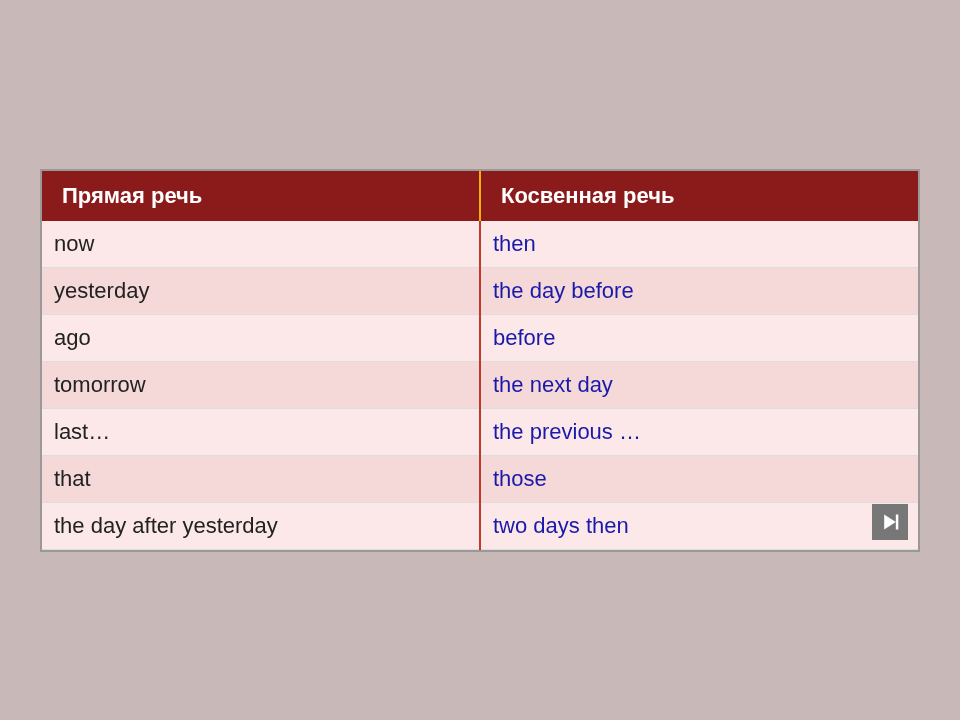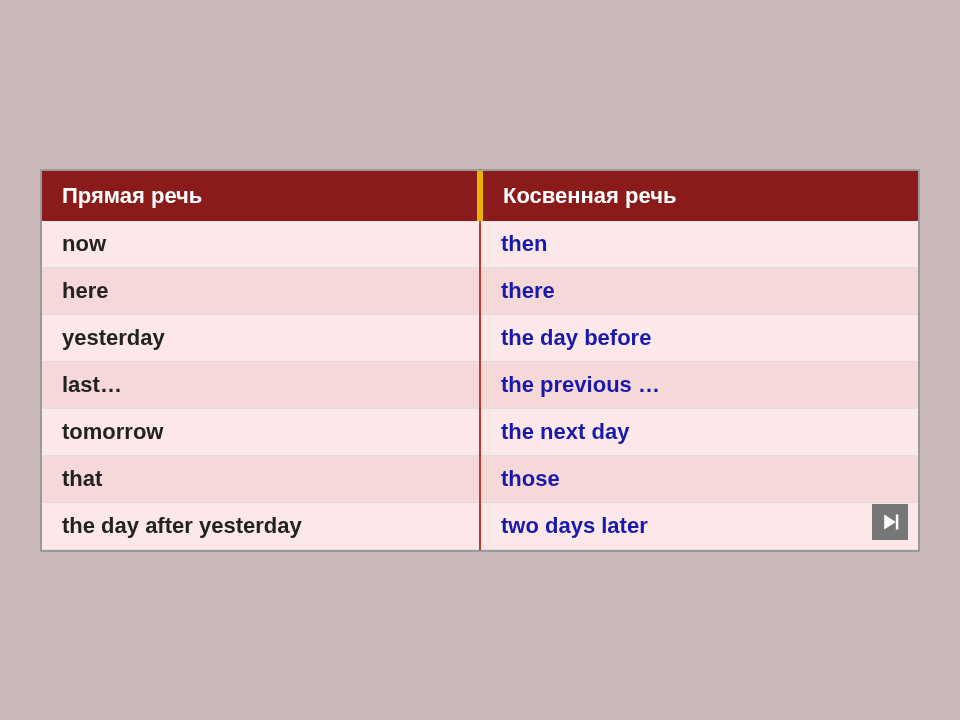--- a/index.html
+++ b/index.html
@@ -37,42 +37,41 @@
     thead th {
       color: #ffffff;
       font-weight: bold;
       font-size: 22px;
       padding: 12px 20px;
       text-align: left;
       border: none;
     }
 
     thead th:first-child {
-      border-right: 6px solid #eab308;
+      border-right: 2px solid #eab308;
     }
 
     tbody tr {
       border-bottom: 1px solid #ddd;
     }
 
     tbody tr:nth-child(odd) {
       background-color: #fce8e8;
     }
 
     tbody tr:nth-child(even) {
       background-color: #f5d8d8;
     }
 
     tbody td {
-      padding: 10px 20px;
+      padding: 10px 12px;
       font-size: 22px;
       color: #222222;
       vertical-align: middle;
       height: 44px;
-      font-weight: bold;
     }
 
     tbody td:first-child {
       border-right: 2px solid #c0392b;
       width: 50%;
       color: #222222;
     }
 
     tbody td:last-child {
       color: #1a1aaa;
@@ -108,42 +107,42 @@
         <th>Прямая речь</th>
         <th>Косвенная речь</th>
       </tr>
     </thead>
     <tbody id="table-body">
     <tr>
           <td>now</td>
           <td>then</td>
         </tr>
         <tr>
-          <td>here</td>
-          <td>there</td>
-        </tr>
-        <tr>
           <td>yesterday</td>
           <td>the day before</td>
         </tr>
         <tr>
-          <td>last…</td>
-          <td>the previous …</td>
+          <td>ago</td>
+          <td>before</td>
         </tr>
         <tr>
           <td>tomorrow</td>
           <td>the next day</td>
+        </tr>
+        <tr>
+          <td>last…</td>
+          <td>the previous …</td>
         </tr>
         <tr>
           <td>that</td>
           <td>those</td>
         </tr>
         <tr>
           <td>the day after yesterday</td>
-          <td>two days later</td>
+          <td>two days then</td>
         </tr>
       </tbody>
   </table>
   <div class="next-icon">
     <svg viewBox="0 0 24 24" xmlns="http://www.w3.org/2000/svg">
       <polygon points="5,3 19,12 5,21"></polygon>
       <rect x="19" y="3" width="3" height="18"></rect>
     </svg>
   </div>
 </div>

